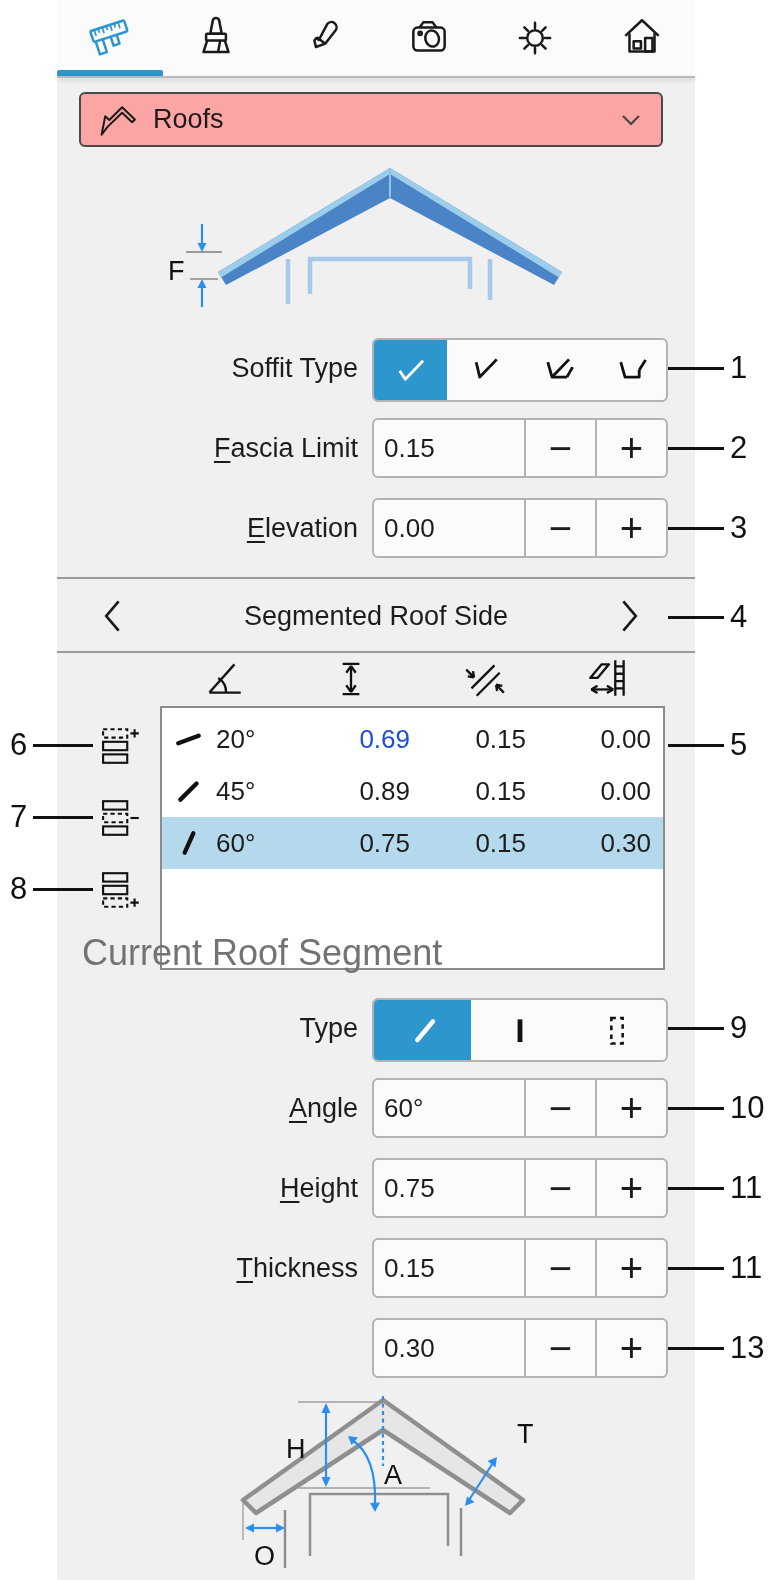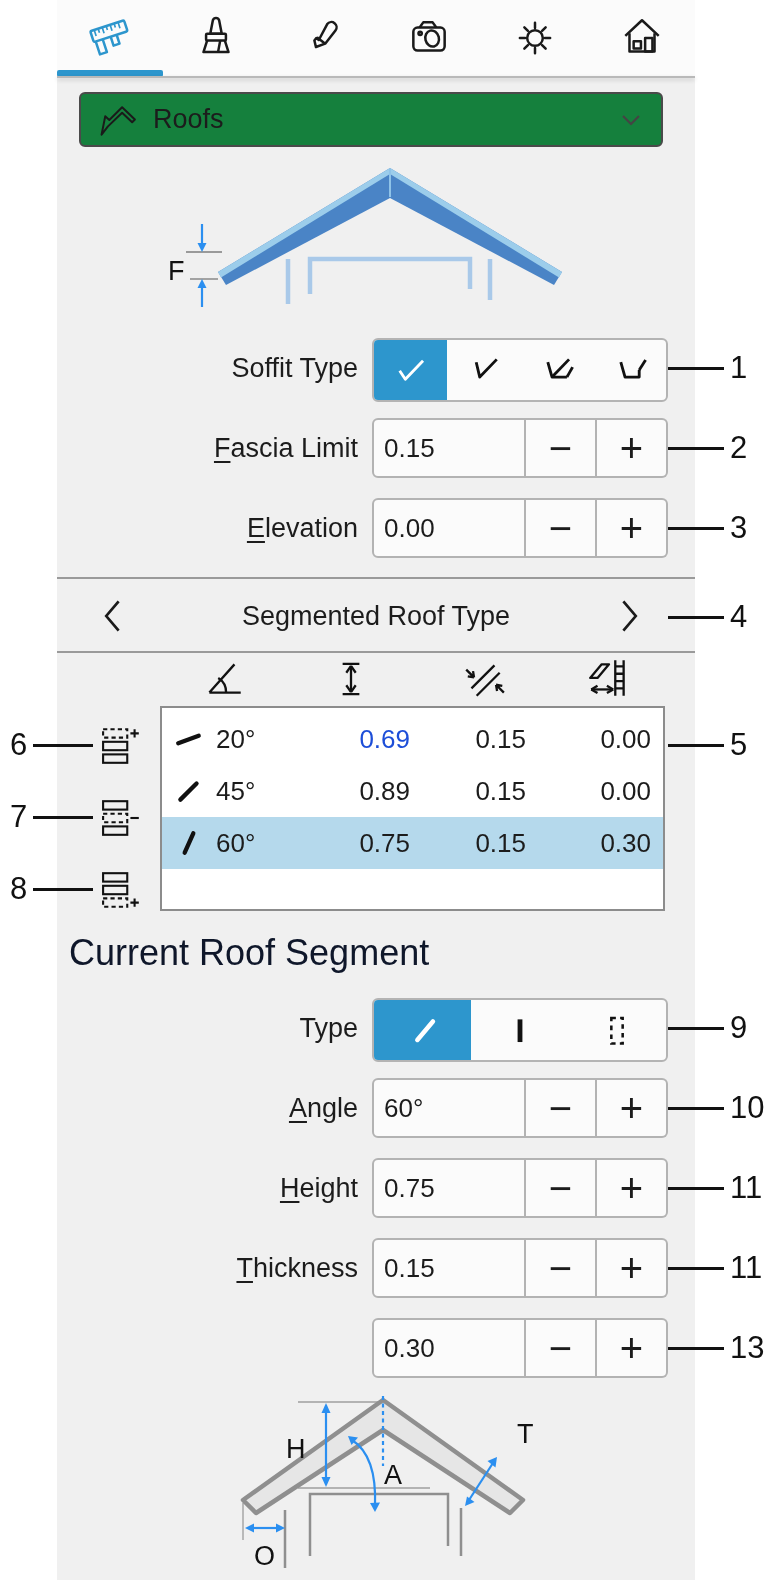--- a/index.html
+++ b/index.html
@@ -9,21 +9,21 @@
 
   
   .tabbar{position:absolute;left:0;top:0;width:638px;height:76px;background:#fbfbfb;display:flex;}
   .tab{flex:1;display:flex;align-items:center;justify-content:center;cursor:pointer;}
   .tab-underline{position:absolute;left:0;top:70px;width:106px;height:7px;background:#2d96cd;border-radius:2px;}
   .toolbar-divider{position:absolute;left:0;top:76px;width:638px;height:2px;background:#b9b9b9;
                    box-shadow:0 2px 4px rgba(0,0,0,.18);}
 
   
   .dropdown{position:absolute;left:22px;top:92px;width:584px;height:55px;border:2px solid #4a4a4a;
-            border-radius:6px;background:#15803d;display:flex;align-items:center;padding:0 16px;box-sizing:border-box;}
+            border-radius:6px;background:#fca5a5;display:flex;align-items:center;padding:0 16px;box-sizing:border-box;}
   .dropdown .dd-label{font-size:27px;margin-left:14px;}
   .dropdown .dd-chev{margin-left:auto;}
 
   
   .rowlabel{position:absolute;left:0;width:301px;height:60px;line-height:60px;text-align:right;font-size:27px;}
   .rowlabel u{text-decoration:underline;text-underline-offset:4px;}
 
   .ctrl{position:absolute;left:315px;width:296px;height:60px;box-sizing:border-box;}
 
   
@@ -42,37 +42,37 @@
   .hline{position:absolute;left:0;width:638px;height:2px;background:#9a9a9a;}
 
   
   .nav-title{position:absolute;left:0;top:594px;width:638px;height:44px;line-height:44px;
              text-align:center;font-size:27px;}
   .nav-btn{position:absolute;top:596px;width:40px;height:40px;display:flex;align-items:center;
            justify-content:center;cursor:pointer;}
 
   
   .hdr-icon{position:absolute;top:656px;}
-  .seg-table{position:absolute;left:103px;top:706px;width:505px;height:205px;background:#fff;
+  .seg-table{position:absolute;left:103px;top:706px;width:505px;height:264px;background:#fff;
              border:2px solid #8c8c8c;box-sizing:border-box;overflow:hidden;}
   .trow{display:grid;grid-template-columns:54px 86px 122px 126px 1fr;align-items:center;height:52px;
         font-size:26px;cursor:pointer;}
   .trow:first-child{margin-top:5px;}
   .trow.sel{background:#b5d9ec;}
   .trow .c-icon{display:flex;align-items:center;justify-content:center;}
   .trow .c-num{text-align:right;}
   .trow .col-h{padding-right:14px;}
   .trow .col-t{padding-right:24px;}
   .trow .col-o{padding-right:12px;}
   .muted{color:#1d4ed8;}
 
   .rowact{position:absolute;left:42px;width:46px;height:40px;display:flex;align-items:center;
           justify-content:center;cursor:pointer;}
 
-  .heading{position:absolute;left:12px;top:932px;font-size:36px;color:#0f172a;}
+  .heading{position:absolute;left:25px;top:932px;font-size:36px;color:#737373;}
 
   
   .callout{position:absolute;display:flex;align-items:center;height:34px;}
   .callout .cline{width:56px;height:3px;background:#111;}
   .callout .cnum{font-size:31px;color:#111;padding:0 6px;}
   .callout-r{left:668px;}
   .callout-l{left:4px;}
   .callout-l .cline{width:60px;}
 
   svg{display:block;}
@@ -233,21 +233,21 @@
         <div class="sbtn plus">+</div>
       </div>
     </div>
 
     <div class="hline" style="top:577px"></div>
     <div class="nav-btn" style="left:36px">
       <svg width="28" height="36" viewBox="0 0 24 32" fill="none" stroke="#1a1a1a" stroke-width="2.4">
         <path d="M17 3 L6 16 L17 29"></path>
       </svg>
     </div>
-    <div class="nav-title">Segmented Roof Type</div>
+    <div class="nav-title">Segmented Roof Side</div>
     <div class="nav-btn" style="left:552px">
       <svg width="28" height="36" viewBox="0 0 24 32" fill="none" stroke="#1a1a1a" stroke-width="2.4">
         <path d="M7 3 L18 16 L7 29"></path>
       </svg>
     </div>
     <div class="hline" style="top:651px"></div>
 
     <span class="hdr-icon" style="left:144px">
       <svg width="46" height="46" viewBox="0 0 44 44" fill="none" stroke="#111" stroke-width="2.2" stroke-linejoin="round">
         <path d="M8 35 H38 M8 35 L32 8"></path>

